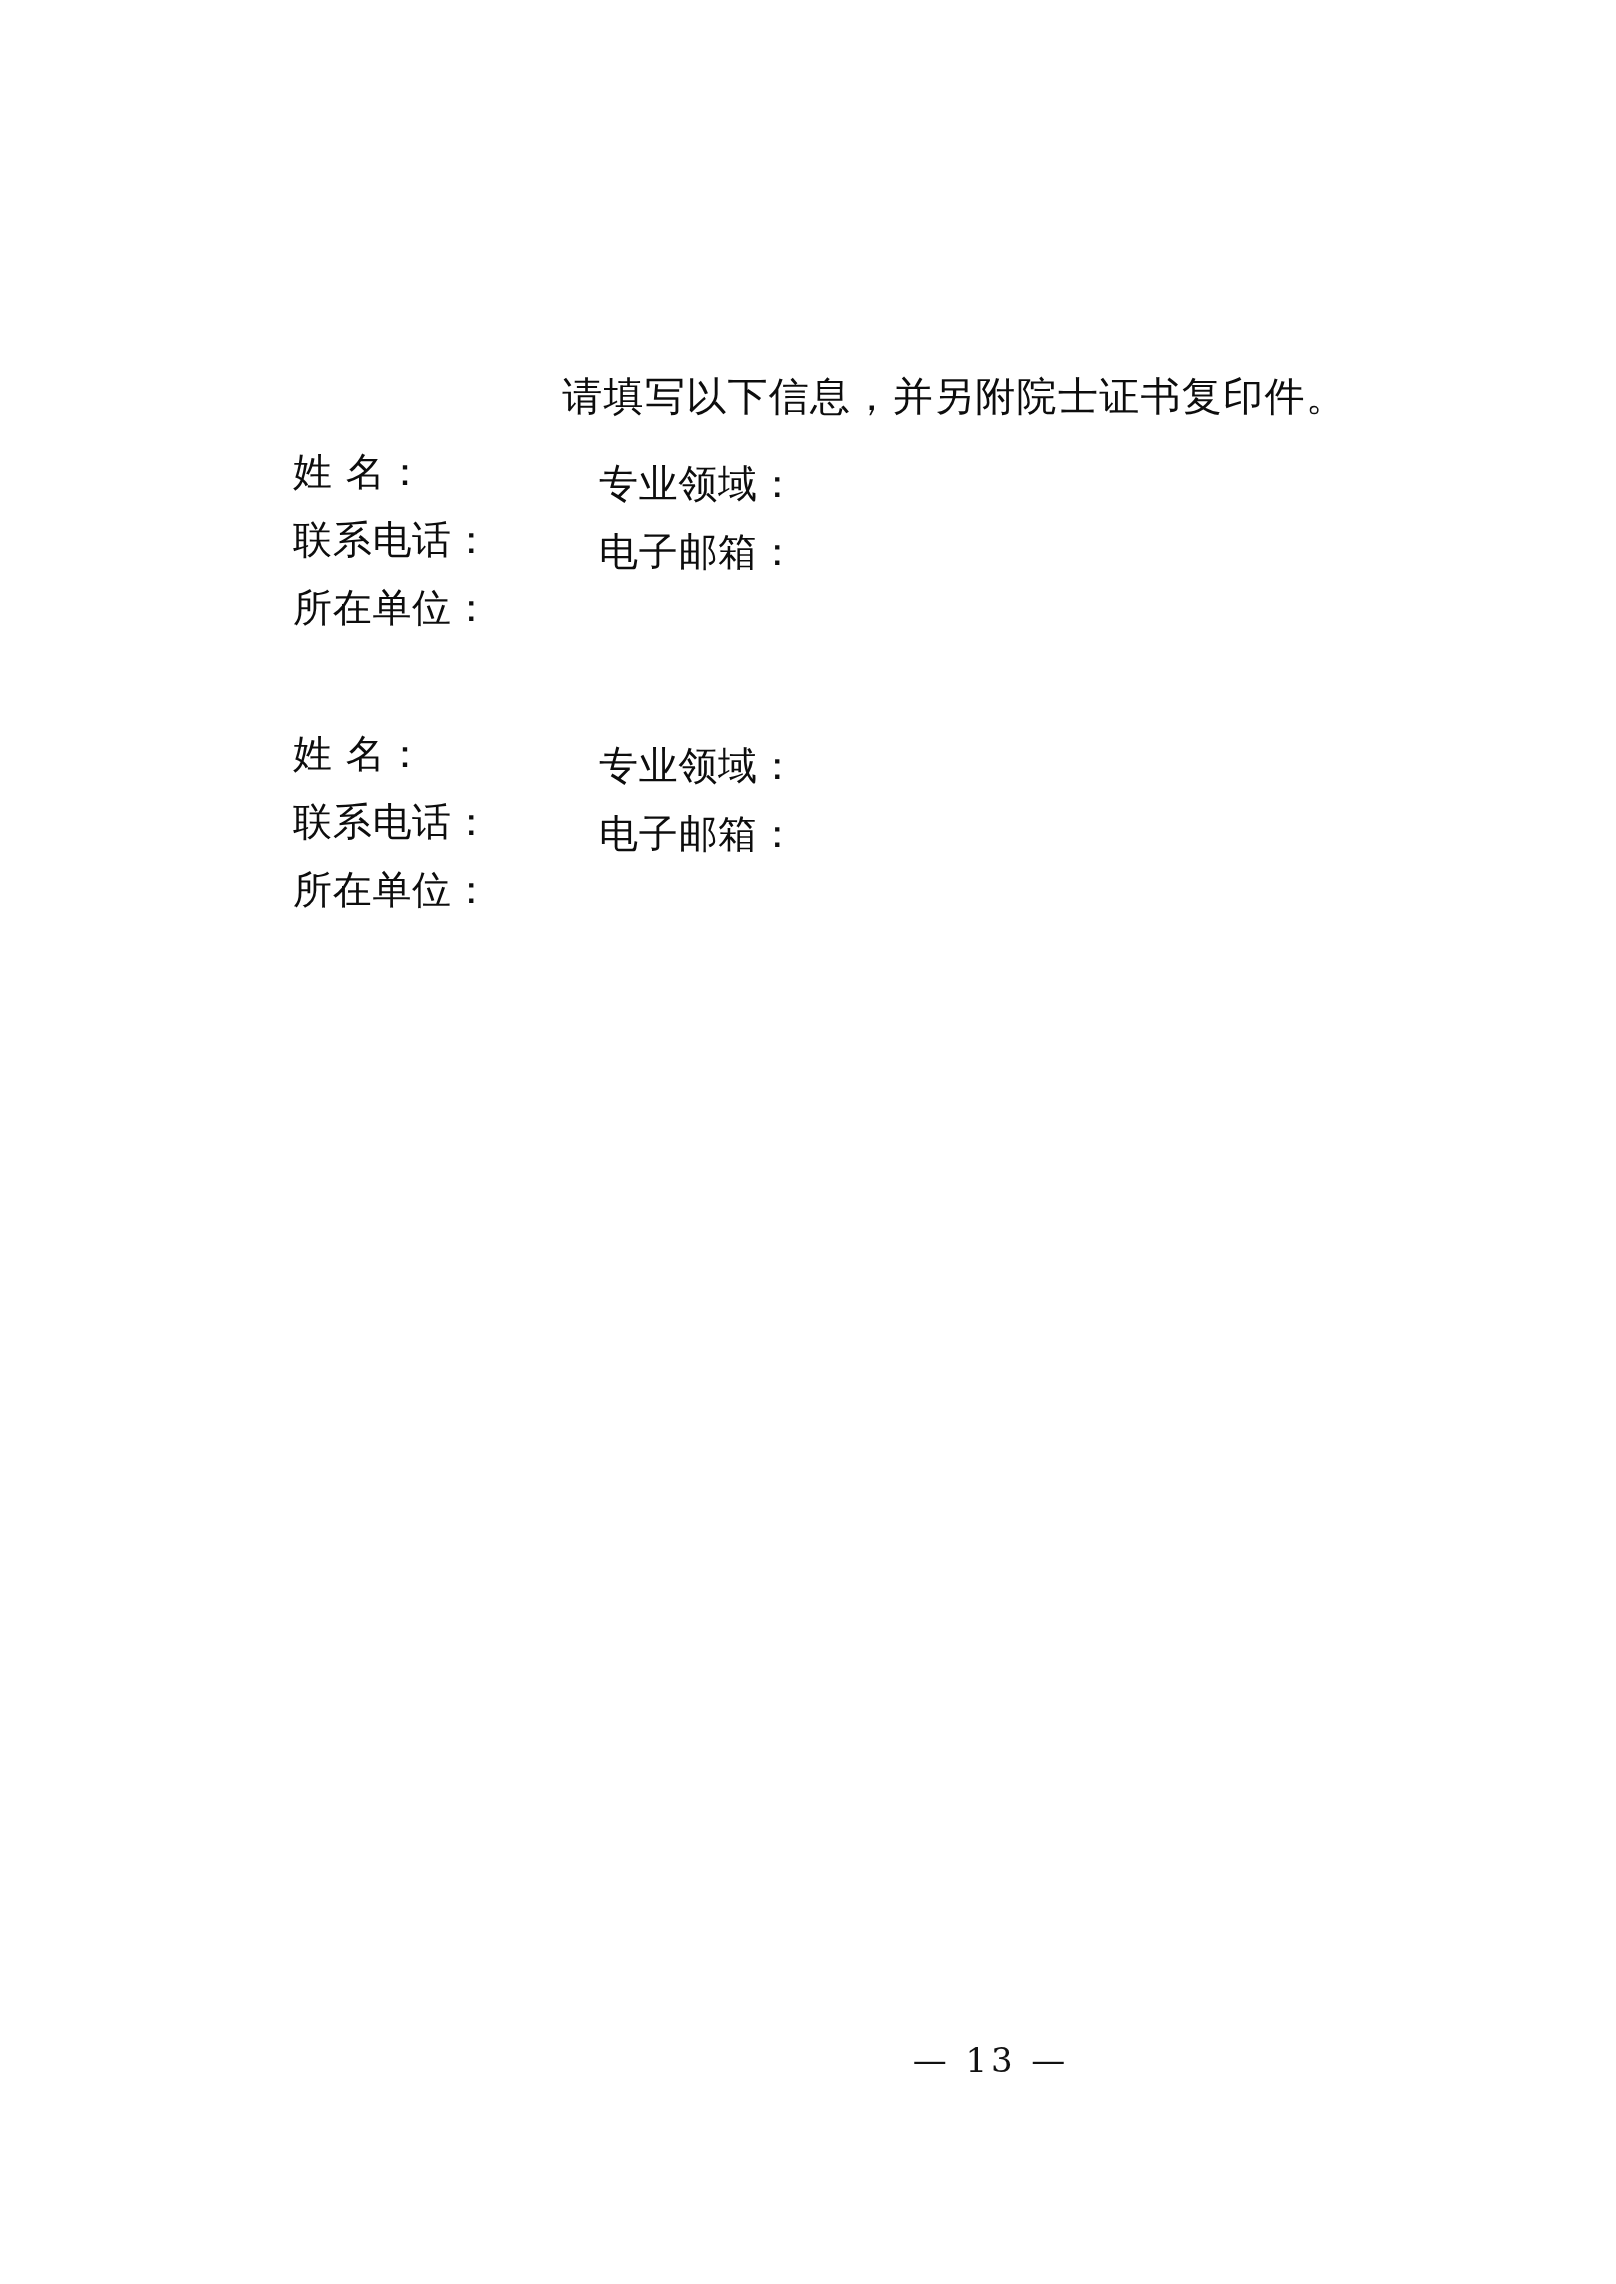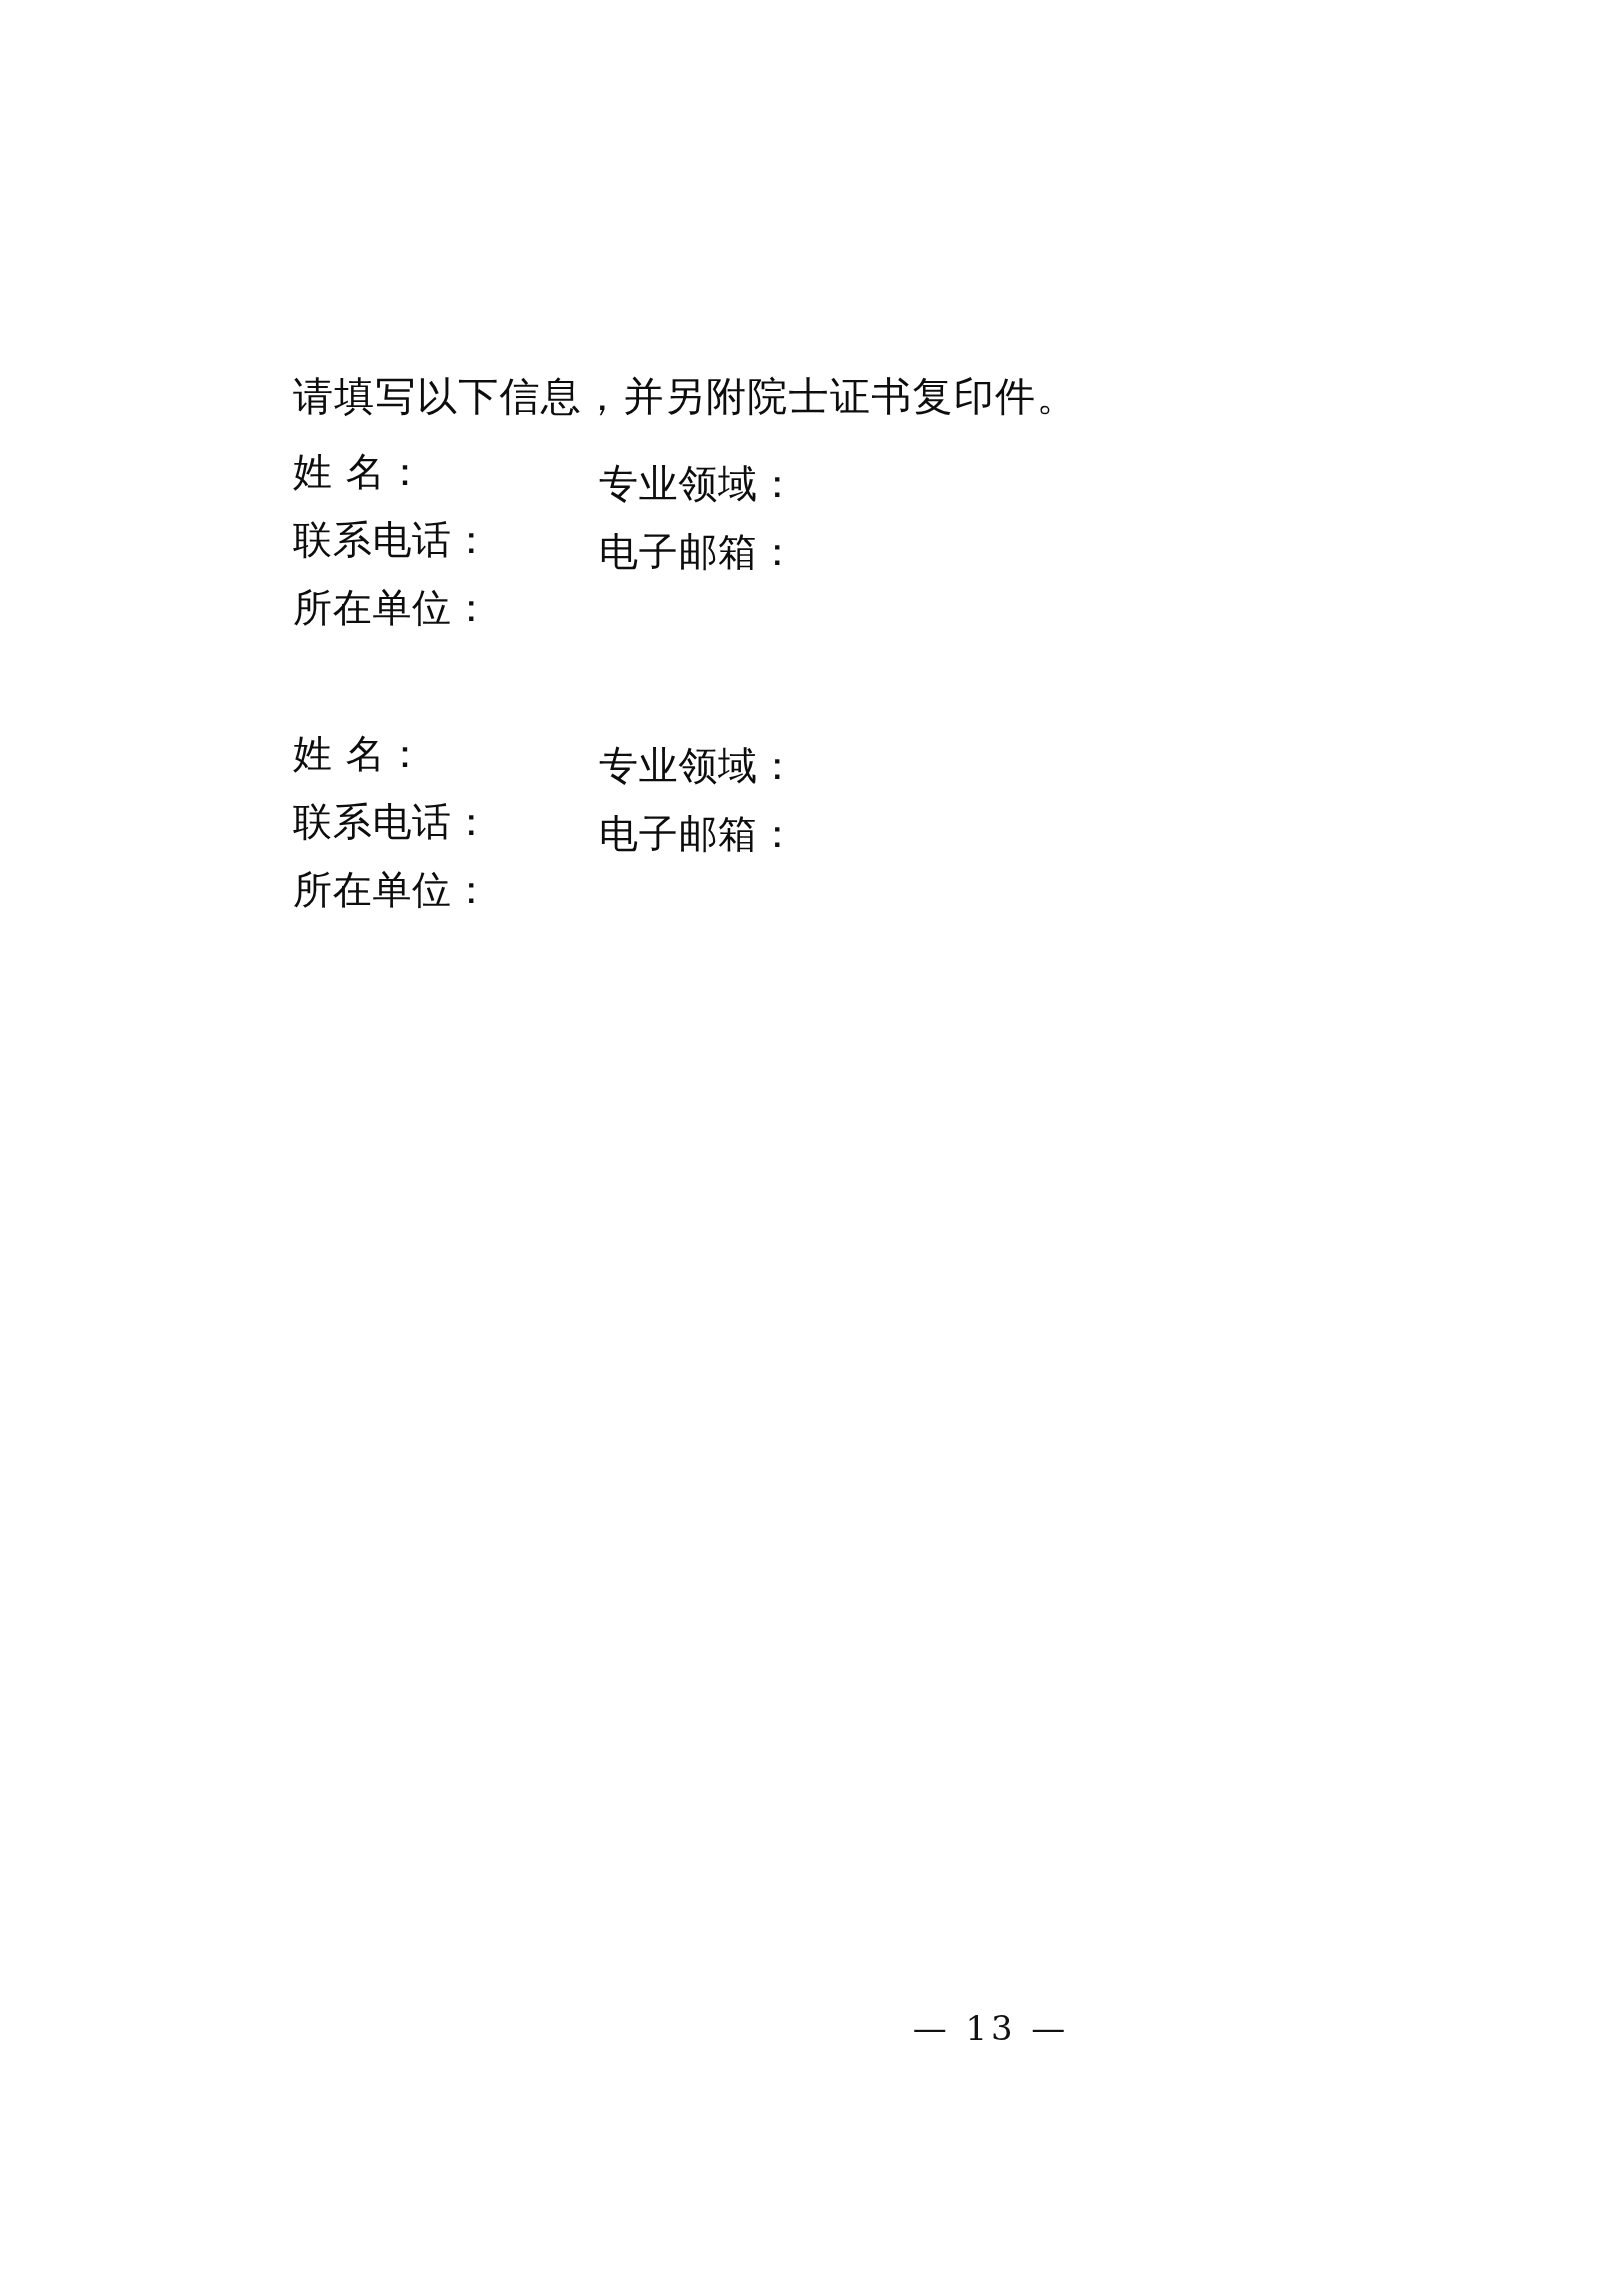--- a/index.html
+++ b/index.html
@@ -24,20 +24,21 @@
     left: 293px;
     top: 365px;
     width: 1054px;
   }
   .intro-line {
     font-size: 40px;
     line-height: 1.55;
     letter-spacing: 1.3px;
     white-space: nowrap;
     margin-bottom: 18px;
+    text-align: right;
   }
   .field-block {
     margin-top: 5.2px;
   }
   .field-row {
     position: relative;
     height: 68px;
     font-size: 39px;
     letter-spacing: 0.7px;
     white-space: nowrap;
@@ -65,20 +66,21 @@
     font-size: 34px;
     letter-spacing: 3.9px;
     color: #111111;
   }
   .page-number .num {
     font-family: "DejaVu Serif", "Liberation Serif", serif;
   }
   .pn-inner {
     display: inline-block;
     margin-left: 365px;
+    margin-top: 32px;
   }
 </style>
 </head>
 <body>
 
 <div class="page">
 
   <div class="doc-body">
 
     <div class="intro-line">请填写以下信息，并另附院士证书复印件。</div>

